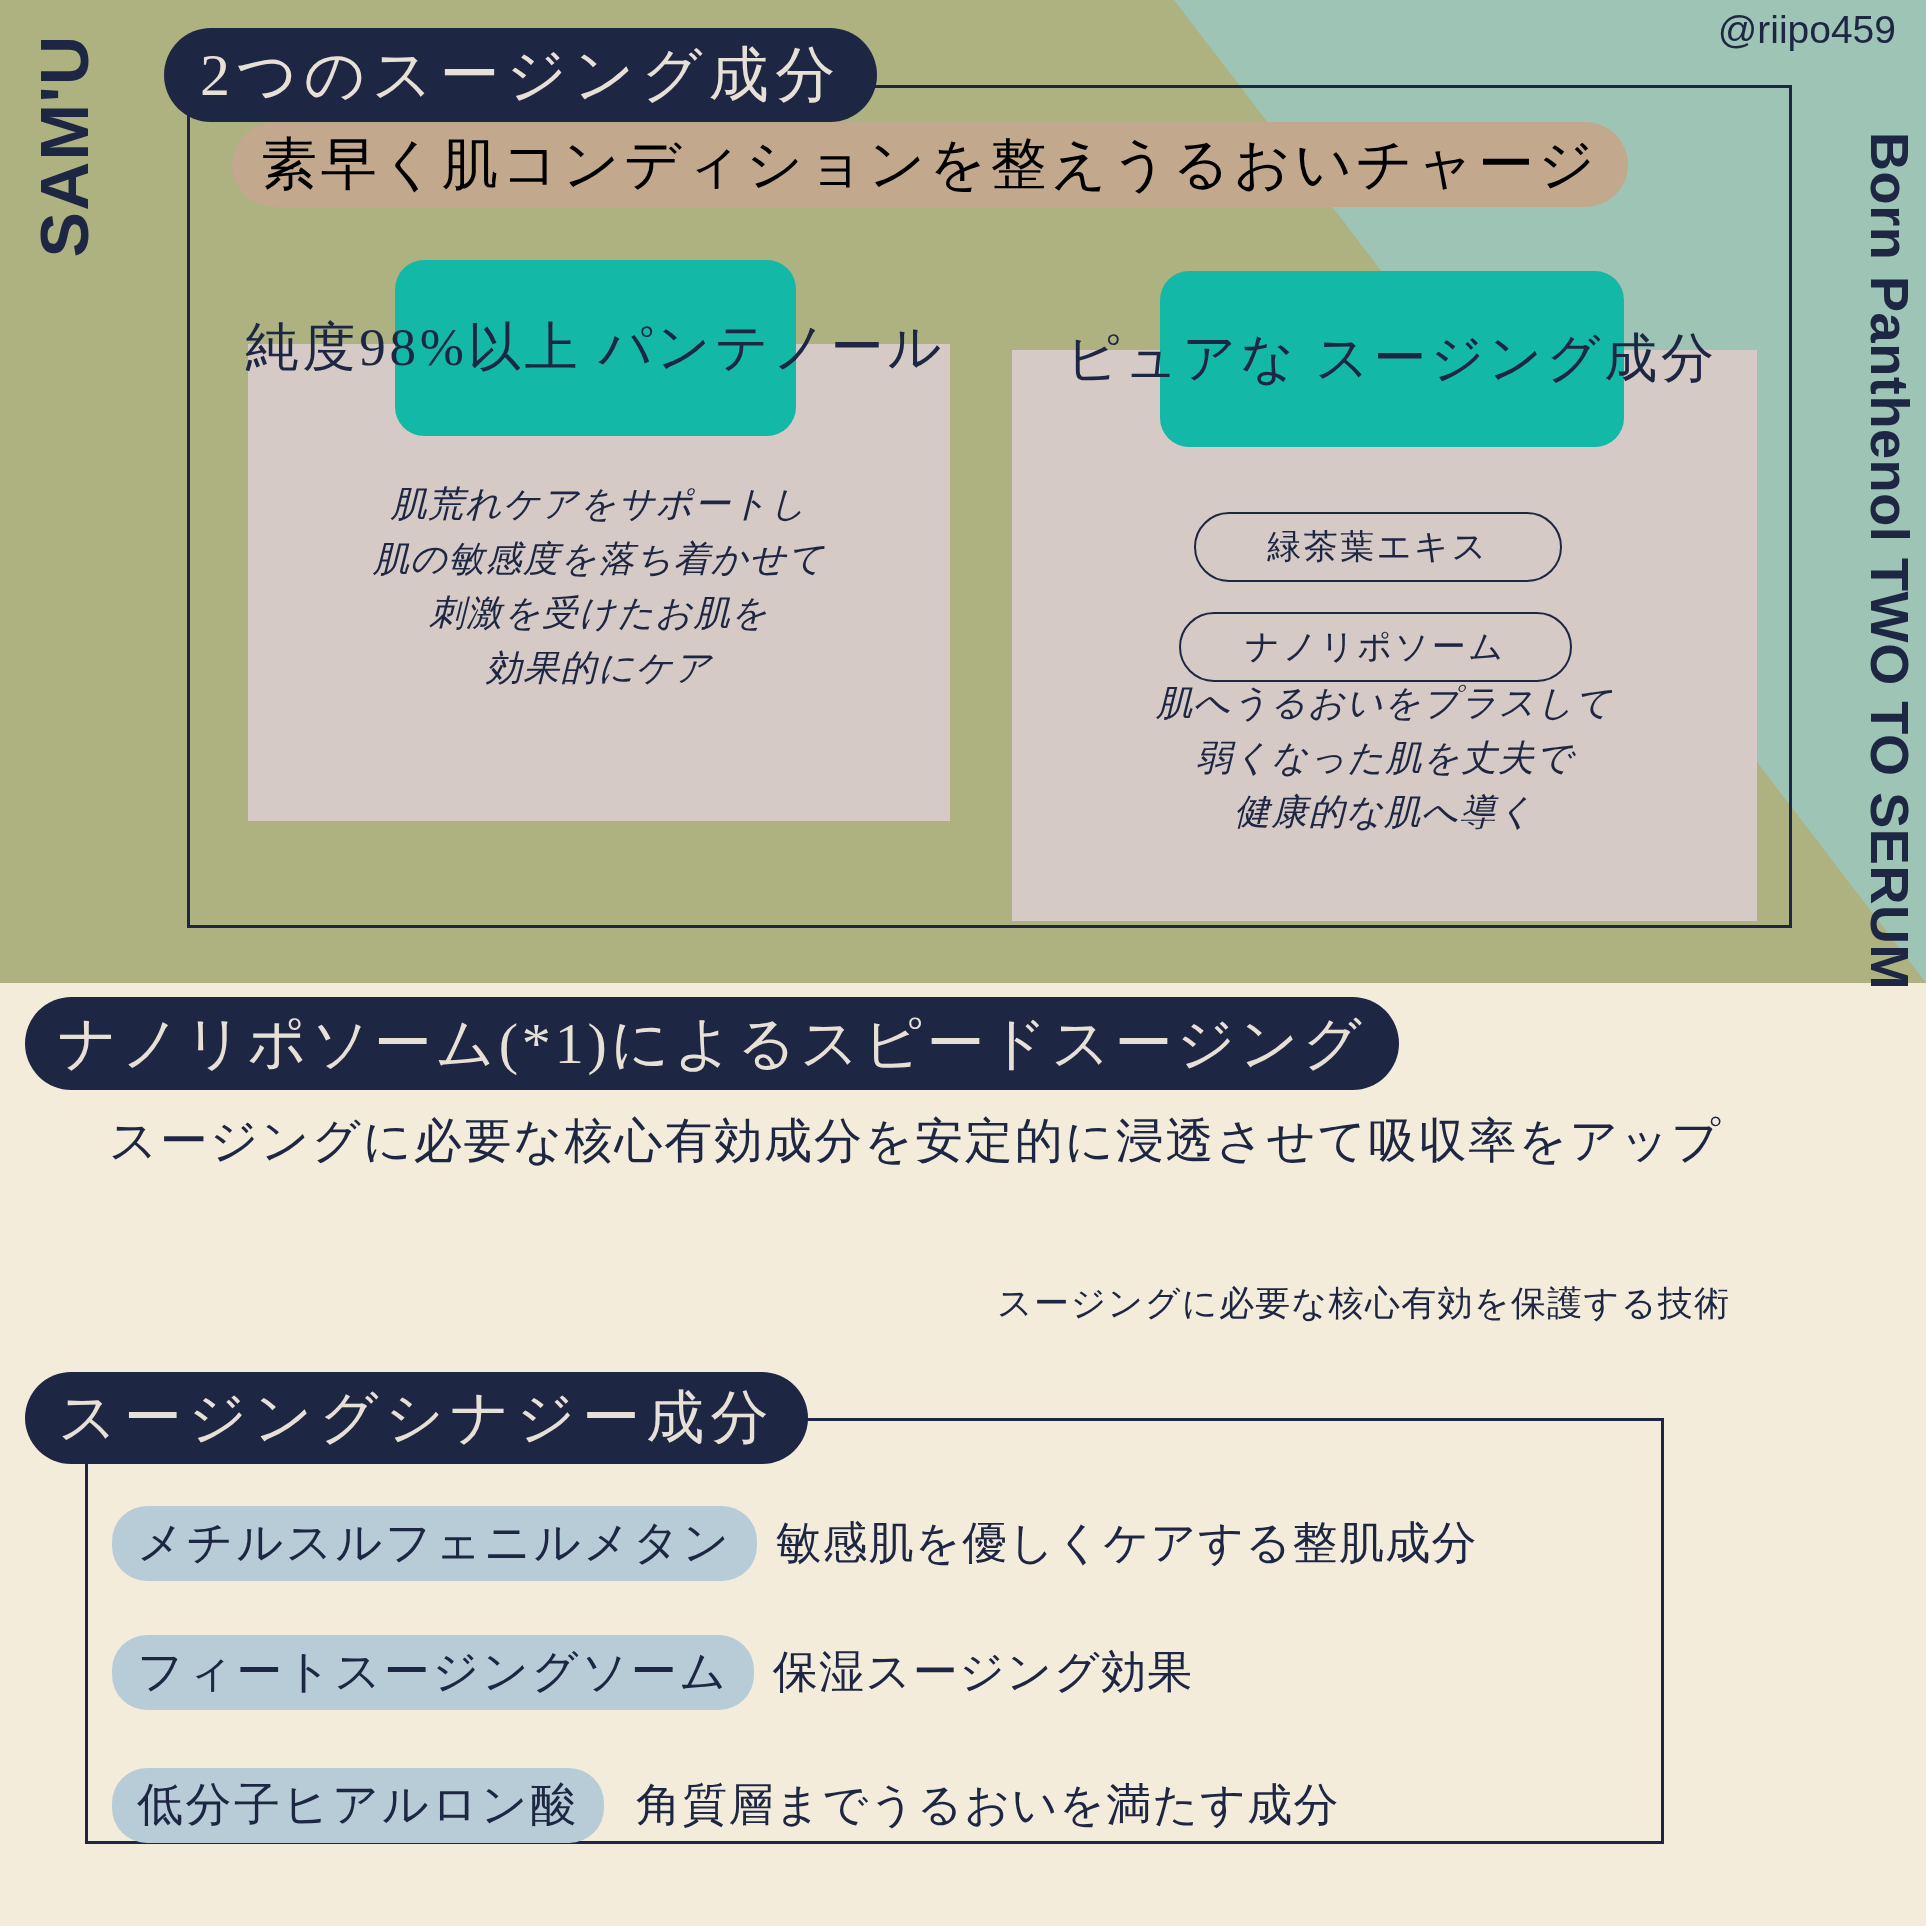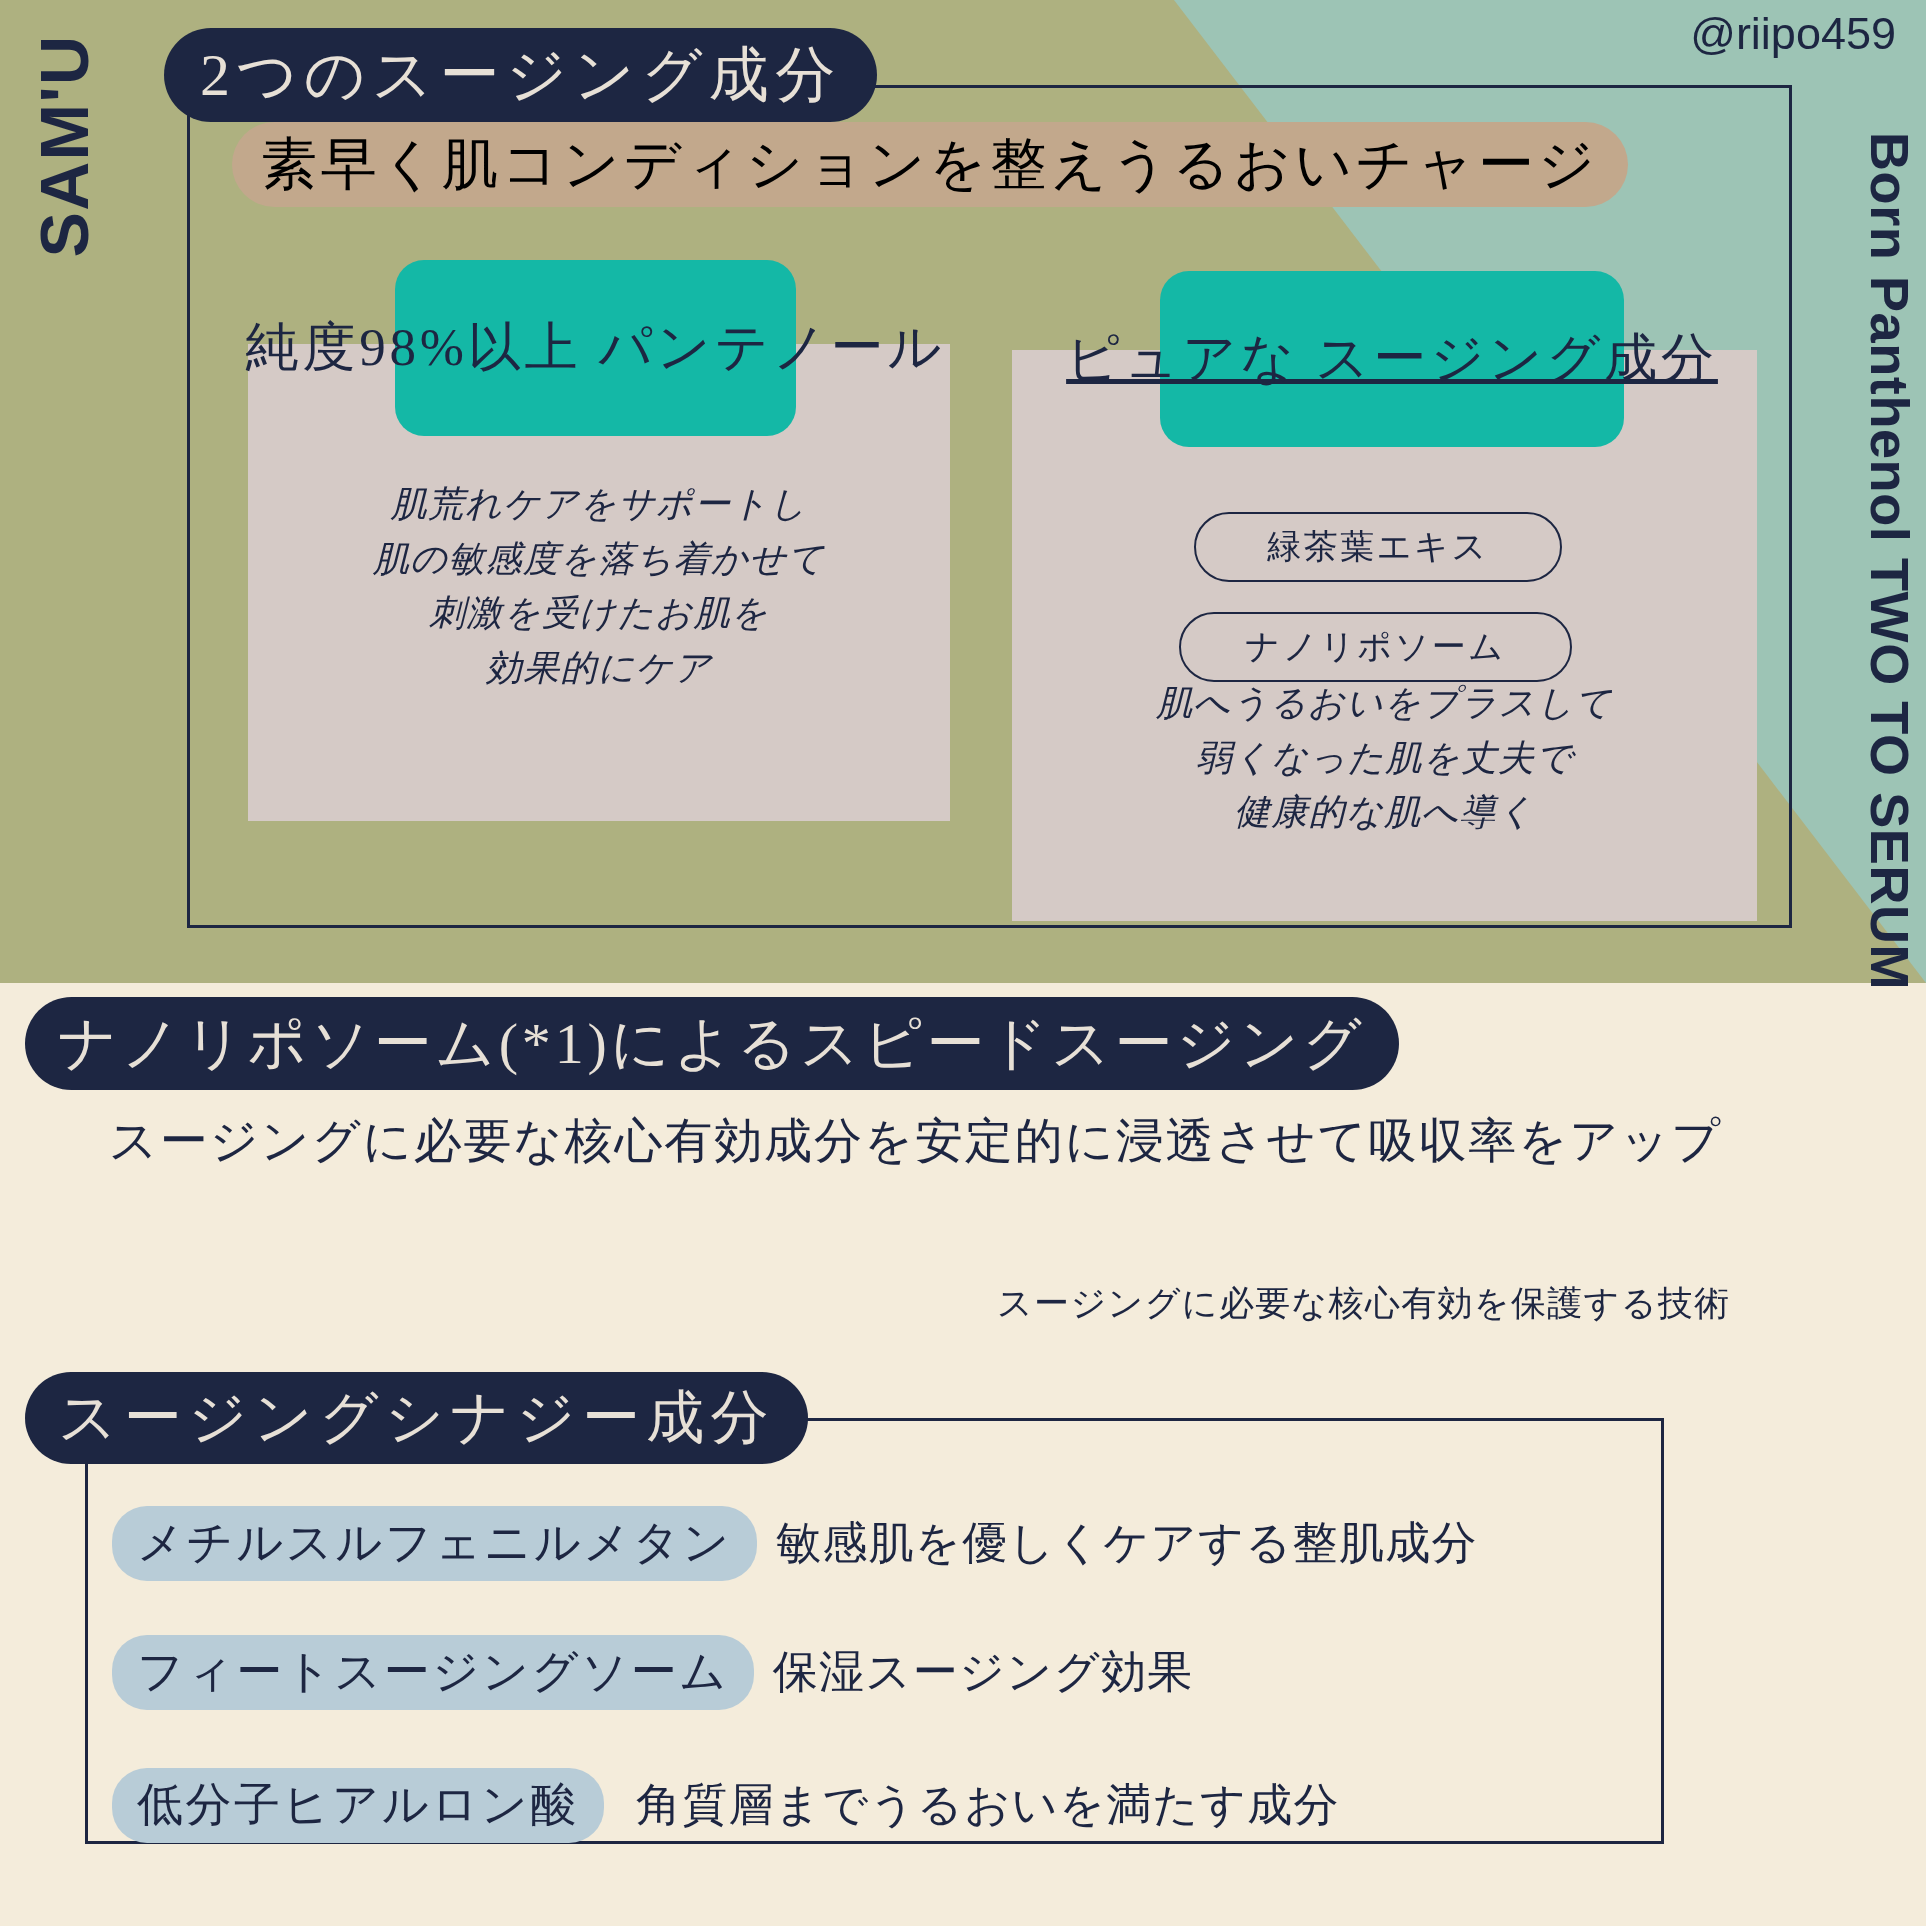--- a/index.html
+++ b/index.html
@@ -36,21 +36,21 @@
     letter-spacing:1.3px;
     color:#1d2642;
     text-align:center;
     white-space:nowrap;
   }
 
   
   .handle{
     position:absolute;right:30px;top:7.5px;
     font-family:"Liberation Sans","DejaVu Sans",sans-serif;
-    font-size:45px;
+    font-size:39px;
     color:#1d2642;
     letter-spacing:0px;
   }
 
   
   .top-frame{
     position:absolute;left:187px;top:85px;
     width:1605px;height:843px;
     border:3.1px solid #1d2642;
     box-sizing:border-box;
@@ -106,21 +106,21 @@
     position:absolute;
     background:#14b8a6;
     color:#1d2642;
     border-radius:29px;
     display:flex;flex-direction:column;align-items:center;justify-content:center;
     text-align:right;
     font-size:53px;line-height:1.35;letter-spacing:3.8px;
     white-space:nowrap;
   }
   #title-panthenol{left:395px;top:260px;width:401px;height:176px;}
-  #title-soothing{left:1160px;top:271px;width:464px;height:176px;text-decoration:underline;}
+  #title-soothing{left:1160px;top:271px;width:464px;height:176px;}
 
   .panel-body{
     position:absolute;
     color:#1d2642;
     text-align:center;
     font-size:36px;line-height:1.52;letter-spacing:1.3px;
     white-space:pre-line;
     font-style:italic;
   }
   #body-panthenol{left:248px;top:477px;width:702px;}

